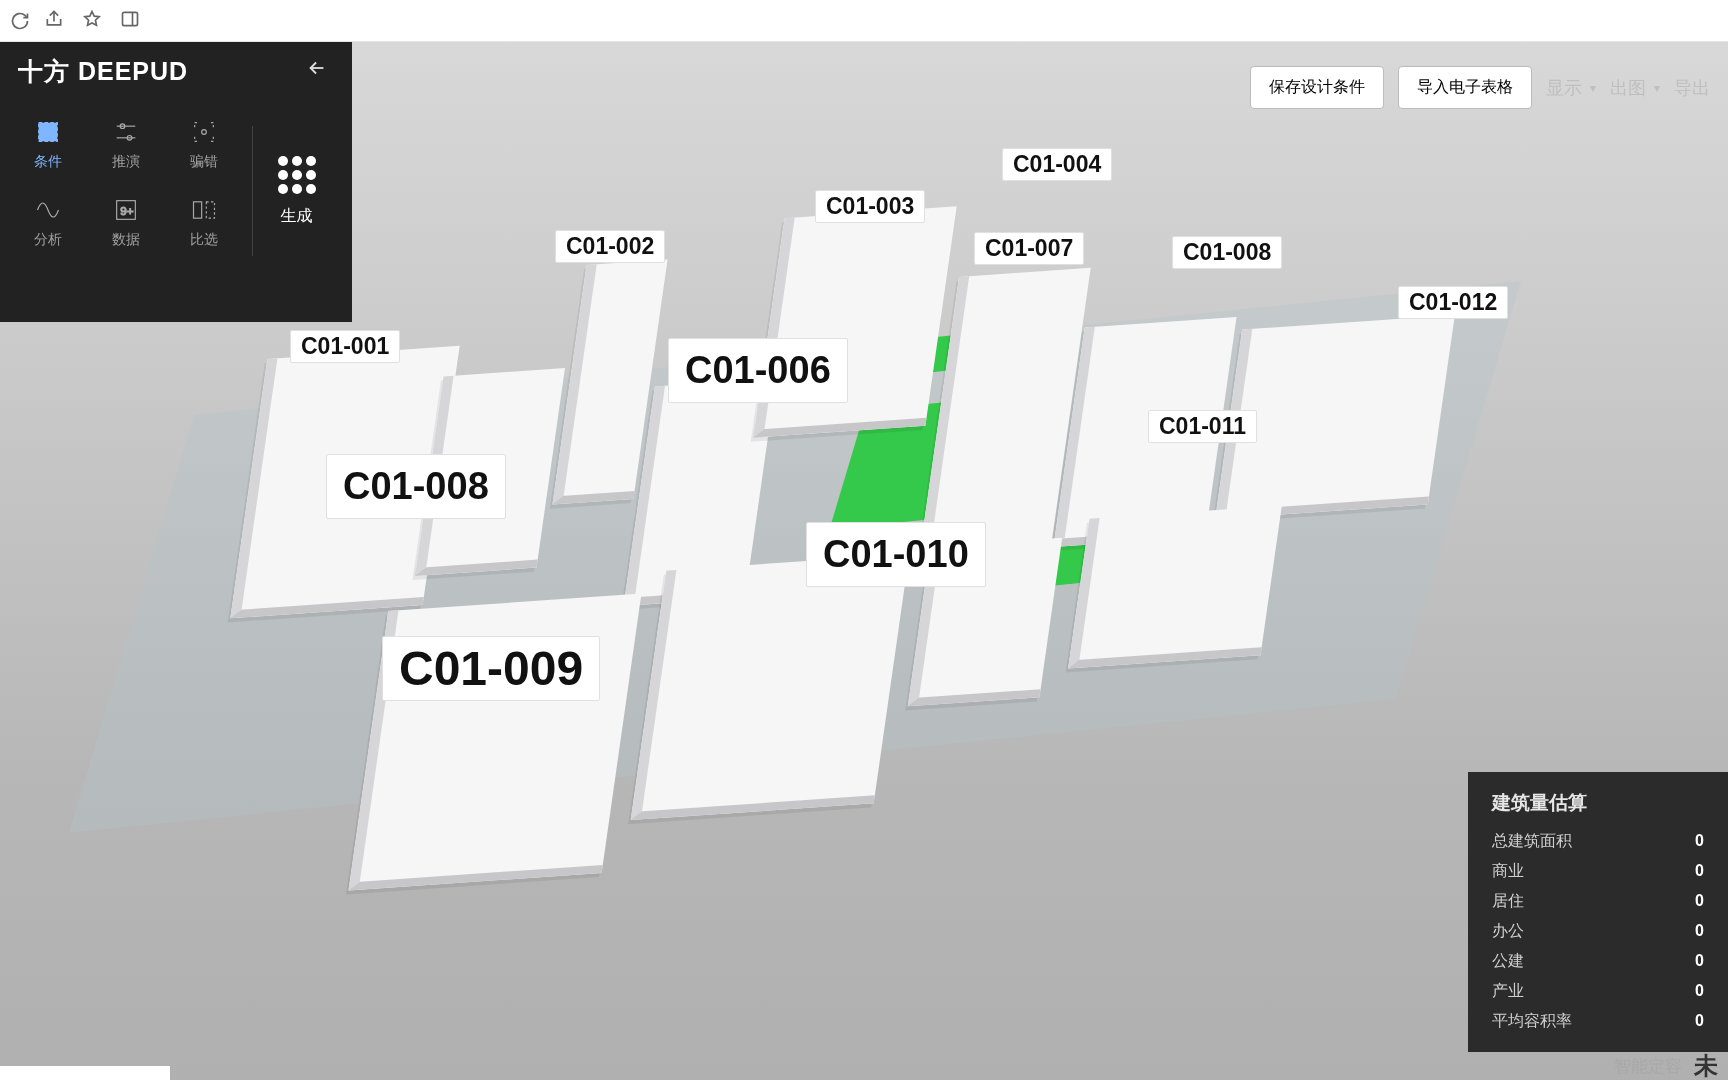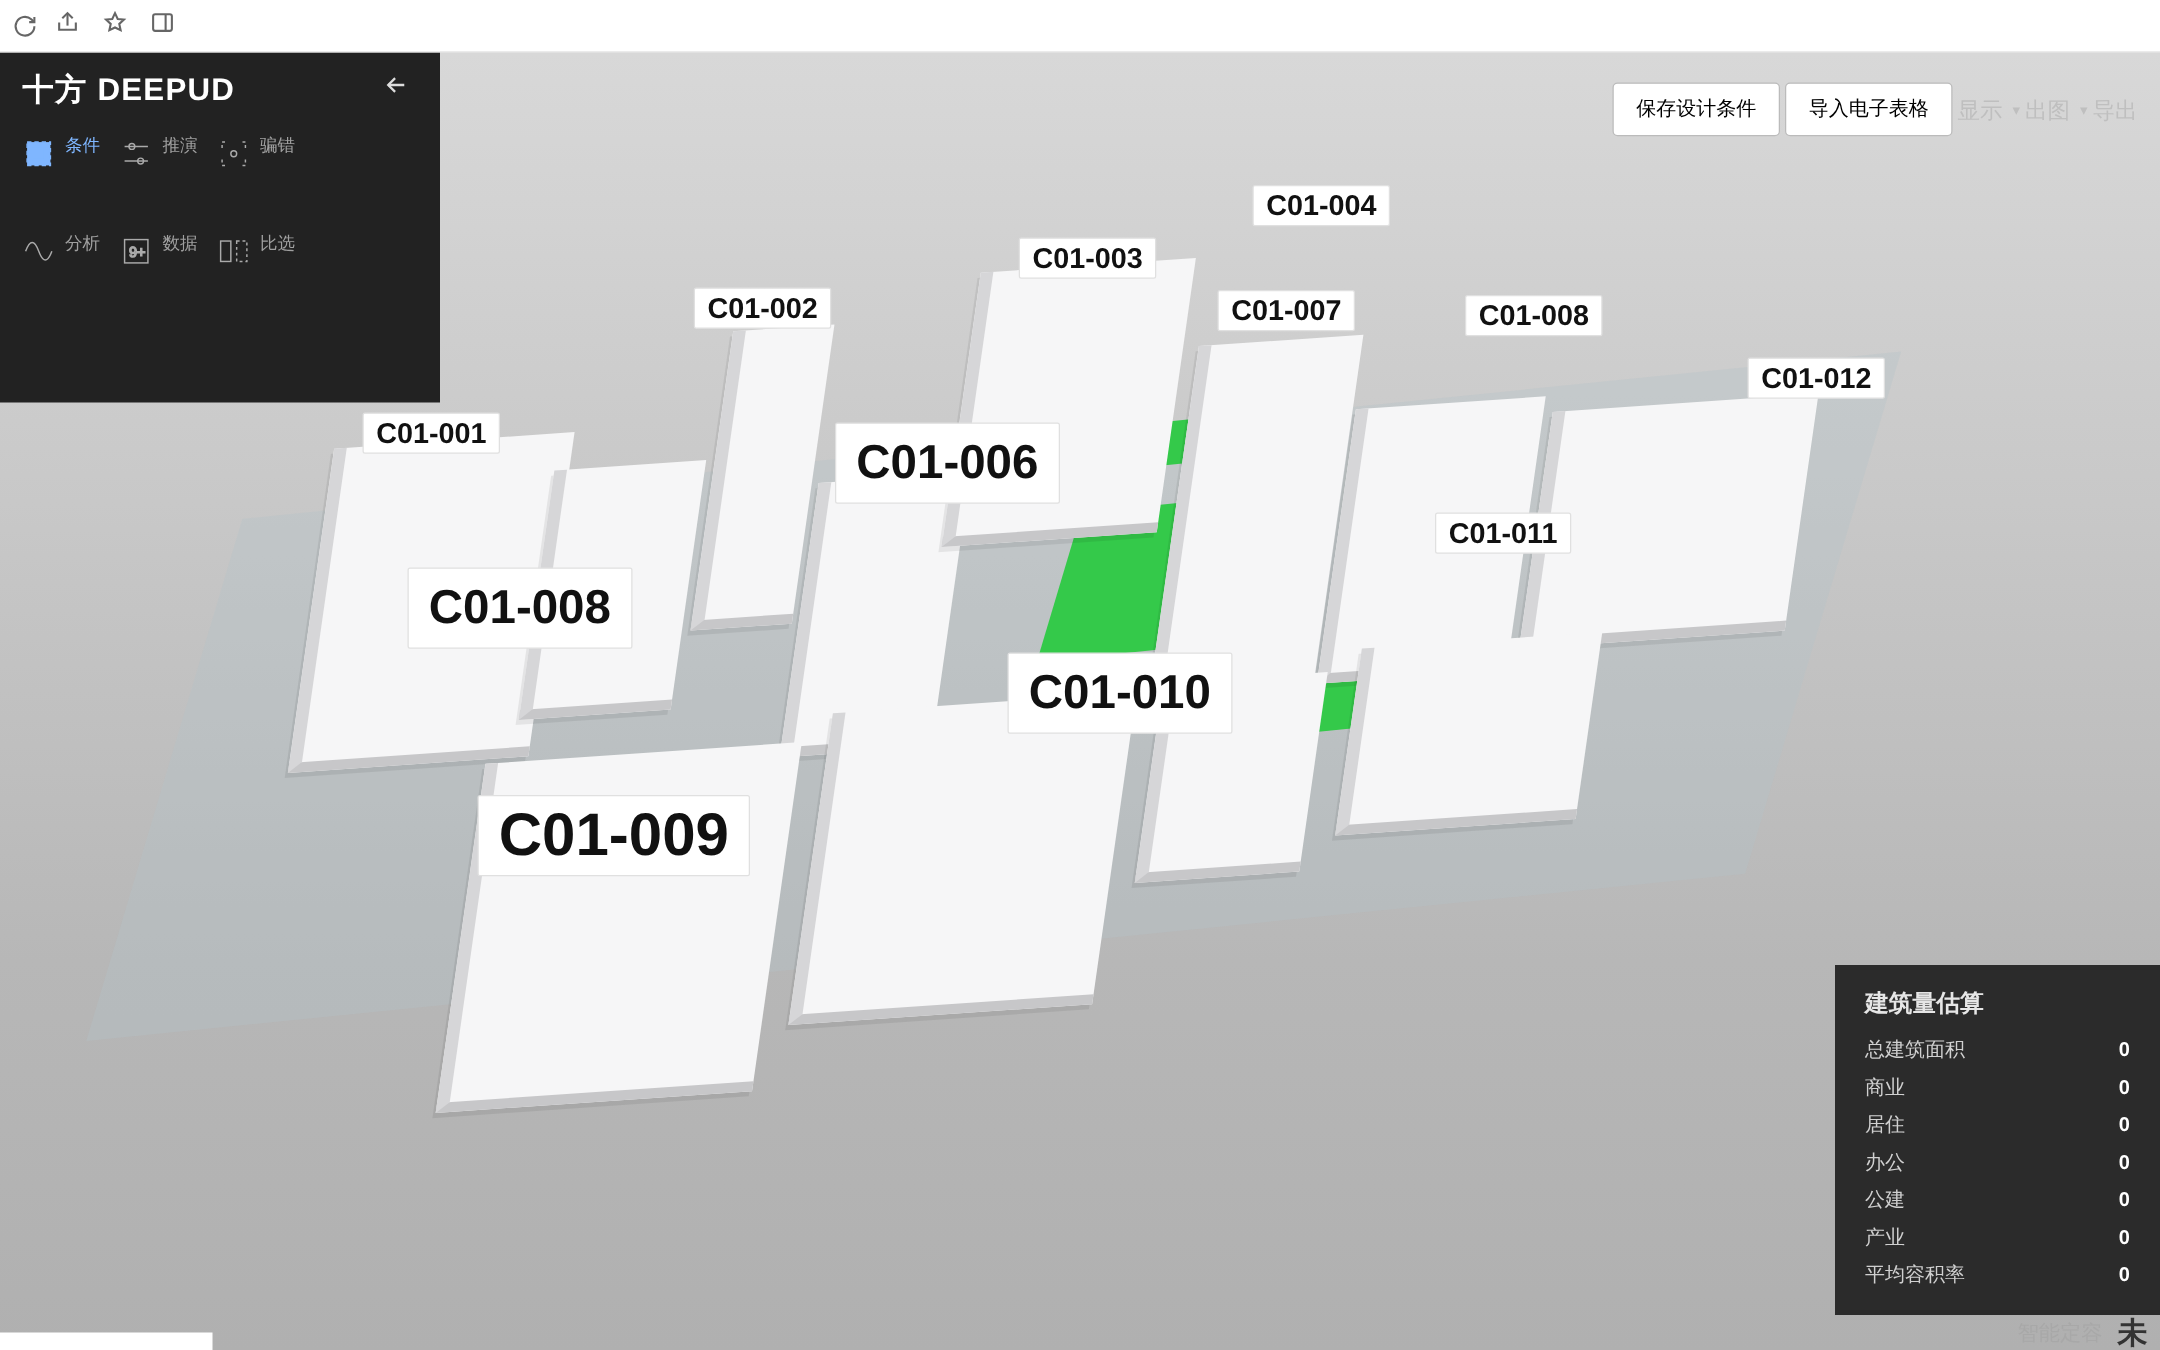--- a/index.html
+++ b/index.html
@@ -64,21 +64,22 @@
   flex: 1;
   display: grid;
   grid-template-columns: repeat(3, 72px);
   grid-template-rows: repeat(2, 72px);
   column-gap: 6px;
   row-gap: 6px;
   padding: 8px 4px 8px 12px;
 }
 .tool {
   display: flex;
-  flex-direction: row;
+  flex-direction: column;
+  align-items: center;
   justify-content: center;
   gap: 6px;
   font-size: 14px;
   color: #a0a0a0;
   cursor: pointer;
 }
 .tool.active { color: #7fb6ff; }
 .tool.active .ticon svg * { stroke:#7fb6ff; fill:#7fb6ff; }
 .ticon { width: 30px; height: 30px; display:flex; align-items:center; justify-content:center; }
 .ticon svg * { stroke:#aaa; fill:none; }
@@ -103,21 +104,21 @@
   gap: 4px;
 }
 .dot-grid span { width:10px; height:10px; background:#fff; border-radius:50%; }
 
 
 .top-actions {
   position: absolute;
   top: 24px; right: 18px;
   display: flex;
   align-items: center;
-  gap: 4px;
+  gap: 14px;
 }
 .btn {
   background: #fff;
   border: 1px solid #bbb;
   border-radius: 4px;
   padding: 10px 18px;
   font-size: 16px;
   cursor: pointer;
 }
 .btn-ghost {
@@ -348,20 +349,34 @@
         <div class="tool">
           <span class="ticon">
             <svg width="28" height="28" viewBox="0 0 24 24">
               <rect x="3" y="5" width="7" height="14"></rect>
               <rect x="14" y="5" width="7" height="14" stroke-dasharray="2 2"></rect>
             </svg>
           </span>
           <span>比选</span>
         </div>
       </div>
+    <div class="generate-btn">
+      <div class="dot-grid">
+        <span></span>
+          <span></span>
+          <span></span>
+          <span></span>
+          <span></span>
+          <span></span>
+          <span></span>
+          <span></span>
+          <span></span>
+      </div>
+      <span>生成</span>
+    </div>
   </div>
 
   <div class="top-actions">
     <button class="btn">保存设计条件</button>
     <button class="btn">导入电子表格</button>
     <span class="btn-ghost">
       <span>显示</span>
       <span class="caret">▾</span>
     </span>
     <span class="btn-ghost">

